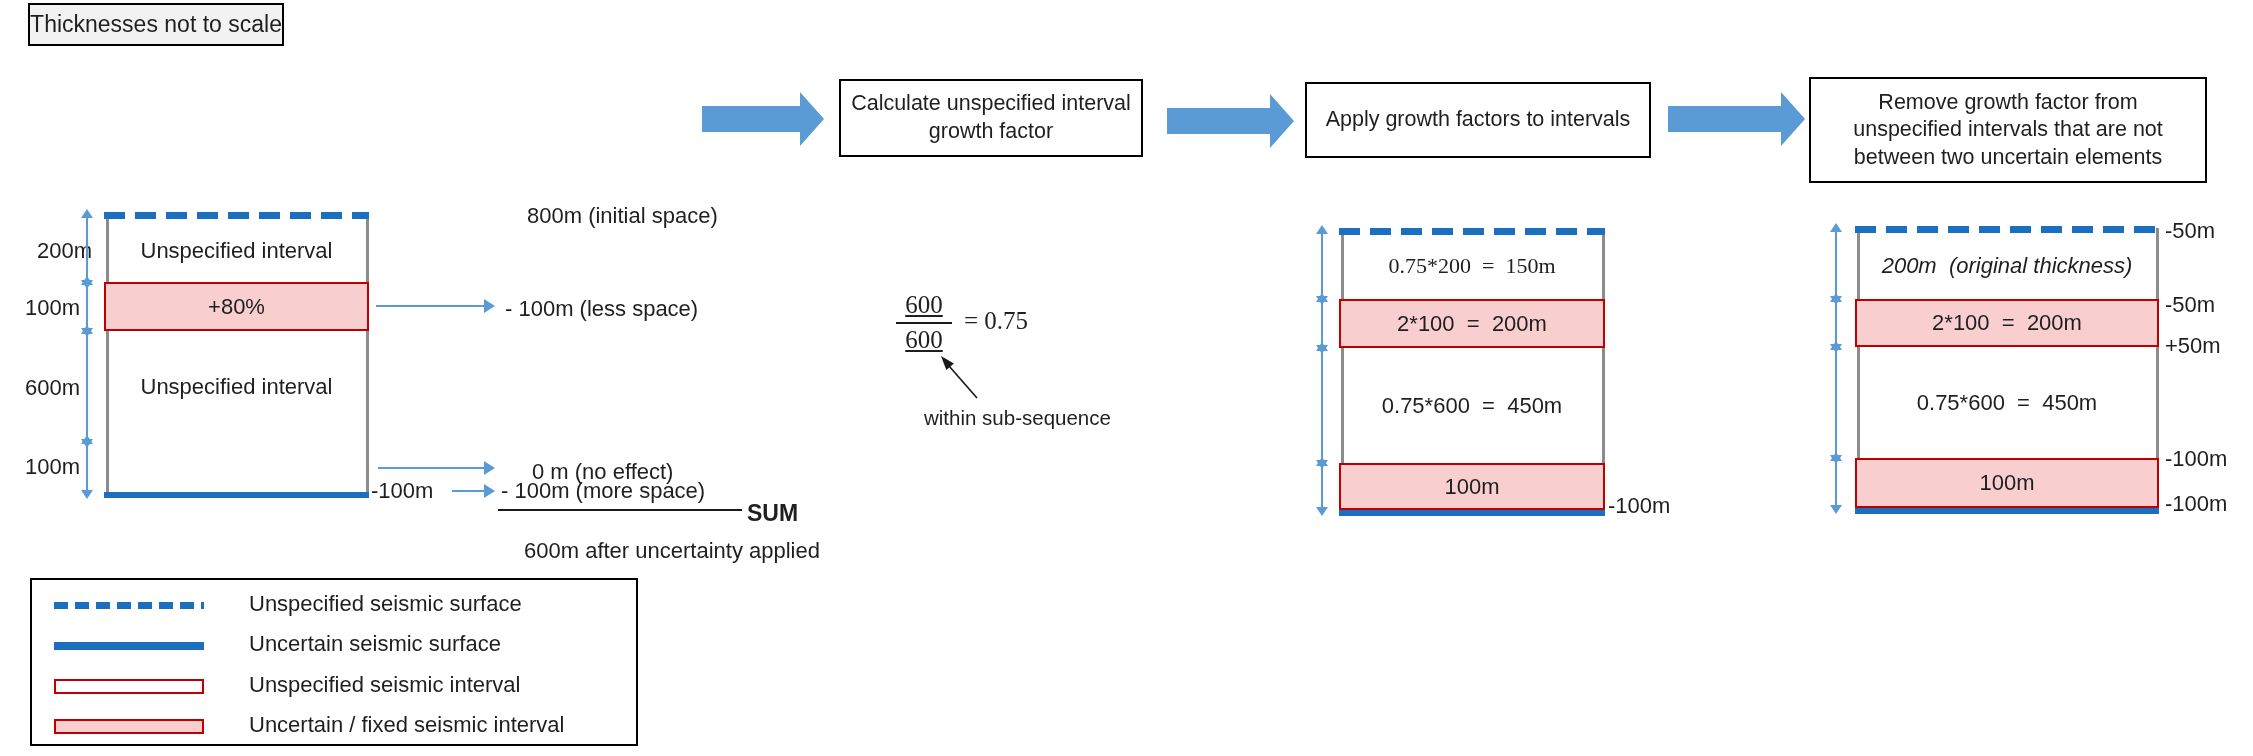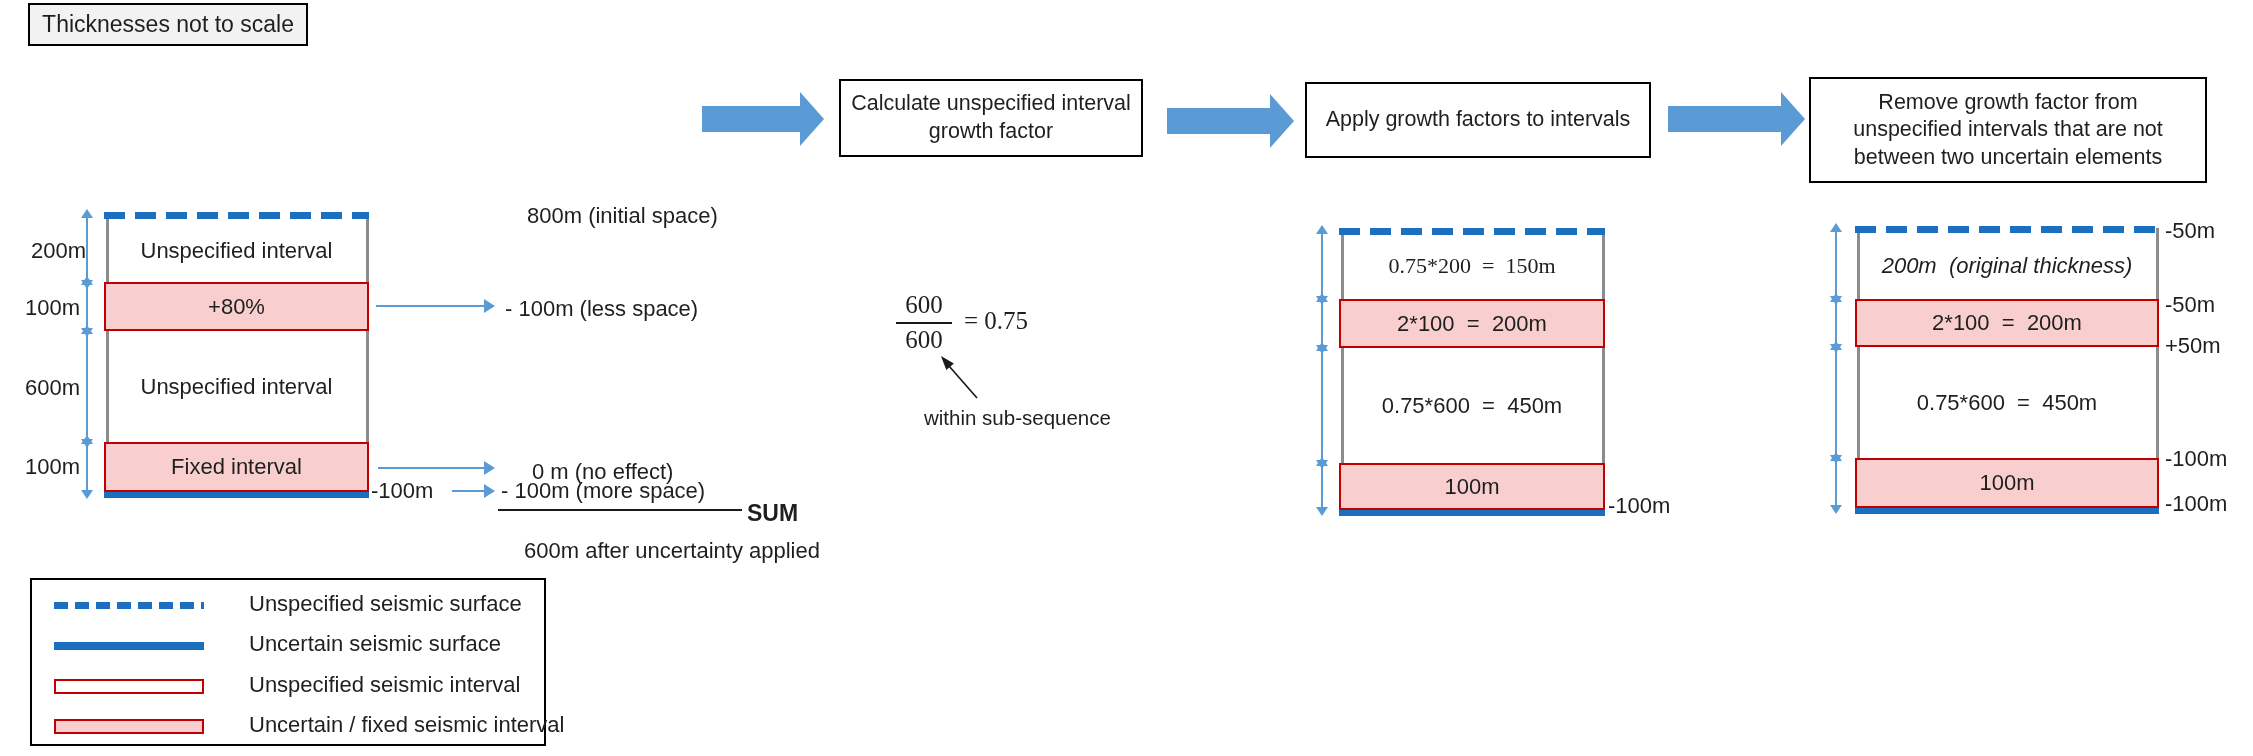--- a/index.html
+++ b/index.html
@@ -7,21 +7,21 @@
     --blue-light:#5B9BD5;
     --red:#C00000;
     --pink:#F8CFCE;
     --gray-line:#8C8C8C;
     --ink:#1f1f1f;
   }
   *{margin:0;padding:0;box-sizing:border-box;}
   body{background:#fff;font-family:"Liberation Sans","DejaVu Sans",sans-serif;color:var(--ink);}
   .canvas{position:relative;width:2253px;height:756px;background:#ffffff;overflow:hidden;}
 
-  .note-box{position:absolute;left:28px;top:3px;width:280px;height:43px;border:2px solid #000;
+  .note-box{position:absolute;left:28px;top:3px;width:256px;height:43px;border:2px solid #000;
     background:#F2F2F2;display:flex;align-items:center;justify-content:center;font-size:23px;}
 
   .step-box{position:absolute;border:2px solid #000;background:#fff;display:flex;align-items:center;
     justify-content:center;text-align:center;font-size:21.5px;line-height:1.28;padding:4px 10px;}
 
   .flow-arrow{position:absolute;height:54px;}
   .fa-body{position:absolute;left:0;top:14px;height:26px;background:var(--blue-light);}
   .fa-head{position:absolute;right:0;top:0;width:0;height:0;
     border-top:27px solid transparent;border-bottom:27px solid transparent;
     border-left:24px solid var(--blue-light);}
@@ -44,27 +44,27 @@
     border:6px solid transparent;border-top:9px solid var(--blue-light);border-bottom:none;}
 
   .harrow{position:absolute;height:2px;background:var(--blue-light);}
   .harrow::after{content:"";position:absolute;right:-11px;top:-6px;width:0;height:0;
     border:7px solid transparent;border-left:11px solid var(--blue-light);border-right:none;}
 
   .lbl{position:absolute;font-size:22px;white-space:nowrap;}
   .measure-lbl{position:absolute;width:72px;text-align:right;font-size:22px;}
 
   .serif{font-family:"Liberation Serif","DejaVu Serif",serif;}
-  .frac-part{position:absolute;width:52px;text-align:center;font-size:25px;}
+  .frac-part{position:absolute;width:52px;text-align:center;font-size:25px;text-decoration:underline;}
   .frac-bar{position:absolute;height:2px;background:#1a1a1a;}
 
   .underline{position:absolute;height:2px;background:#1a1a1a;}
   .sum{position:absolute;font-size:23px;font-weight:bold;}
 
-  .legend-box{position:absolute;left:30px;top:578px;width:516px;height:168px;border:2px solid #000;background:#fff;}
+  .legend-box{position:absolute;left:30px;top:578px;width:608px;height:168px;border:2px solid #000;background:#fff;}
   .legend-swatch{position:absolute;left:22px;width:150px;}
   .legend-solid{height:8px;background:var(--blue-dark);}
   .legend-rect{height:15px;border:2.5px solid var(--red);}
   .legend-label{position:absolute;left:217px;font-size:22px;white-space:nowrap;}
 
   .small-note{position:absolute;font-size:20.5px;line-height:24px;white-space:nowrap;}
 </style>
 </head>
 <body>
 
@@ -82,38 +82,37 @@
   </div>
   <div class="flow-arrow" style="left:1167px;top:94px;width:127px;">
     <div class="fa-body" style="width:103px;"></div>
     <div class="fa-head"></div>
   </div>
   <div class="flow-arrow" style="left:1668px;top:92px;width:137px;">
     <div class="fa-body" style="width:113px;"></div>
     <div class="fa-head"></div>
   </div>
 
-  <div class="measure-lbl" style="left:14px;top:238px;">200m</div>
+  <div class="measure-lbl" style="left:20px;top:238px;">200m</div>
   <div class="measure-lbl" style="left:8px;top:295px;">100m</div>
   <div class="measure-lbl" style="left:8px;top:375px;">600m</div>
   <div class="measure-lbl" style="left:8px;top:454px;">100m</div>
 
   <div class="varrow" style="left:86px;top:217px;height:64px;"></div>
   <div class="varrow" style="left:86px;top:284px;height:45px;"></div>
   <div class="varrow" style="left:86px;top:333px;height:107px;"></div>
   <div class="varrow" style="left:86px;top:443px;height:48px;"></div>
 
   <div class="column" style="left:104px;top:212px;width:265px;height:286px;">
     <div class="side-line" style="left:2px;top:2px;height:282px;"></div>
     <div class="side-line" style="right:0;top:2px;height:282px;"></div>
     <div class="dashed-line" style="top:0;"></div>
     <div class="col-row" style="top:7px;height:63px;">Unspecified interval</div>
     <div class="col-row red-row" style="top:70px;height:49px;">+80%</div>
     <div class="col-row" style="top:119px;height:111px;">Unspecified interval</div>
-    <div class="col-row red-row" style="top:230px;height:50px;">Fixed interval</div>
     <div class="solid-line" style="top:280px;"></div>
   </div>
 
   <div class="lbl" style="left:527px;top:203px;">800m (initial space)</div>
   <div class="harrow" style="left:376px;top:305px;width:108px;"></div>
   <div class="lbl" style="left:505px;top:296px;">- 100m (less space)</div>
   <div class="harrow" style="left:378px;top:467px;width:106px;"></div>
   <div class="lbl" style="left:532px;top:459px;">0 m (no effect)</div>
   <div class="lbl" style="left:371px;top:478px;">-100m</div>
   <div class="harrow" style="left:452px;top:490px;width:32px;"></div>

